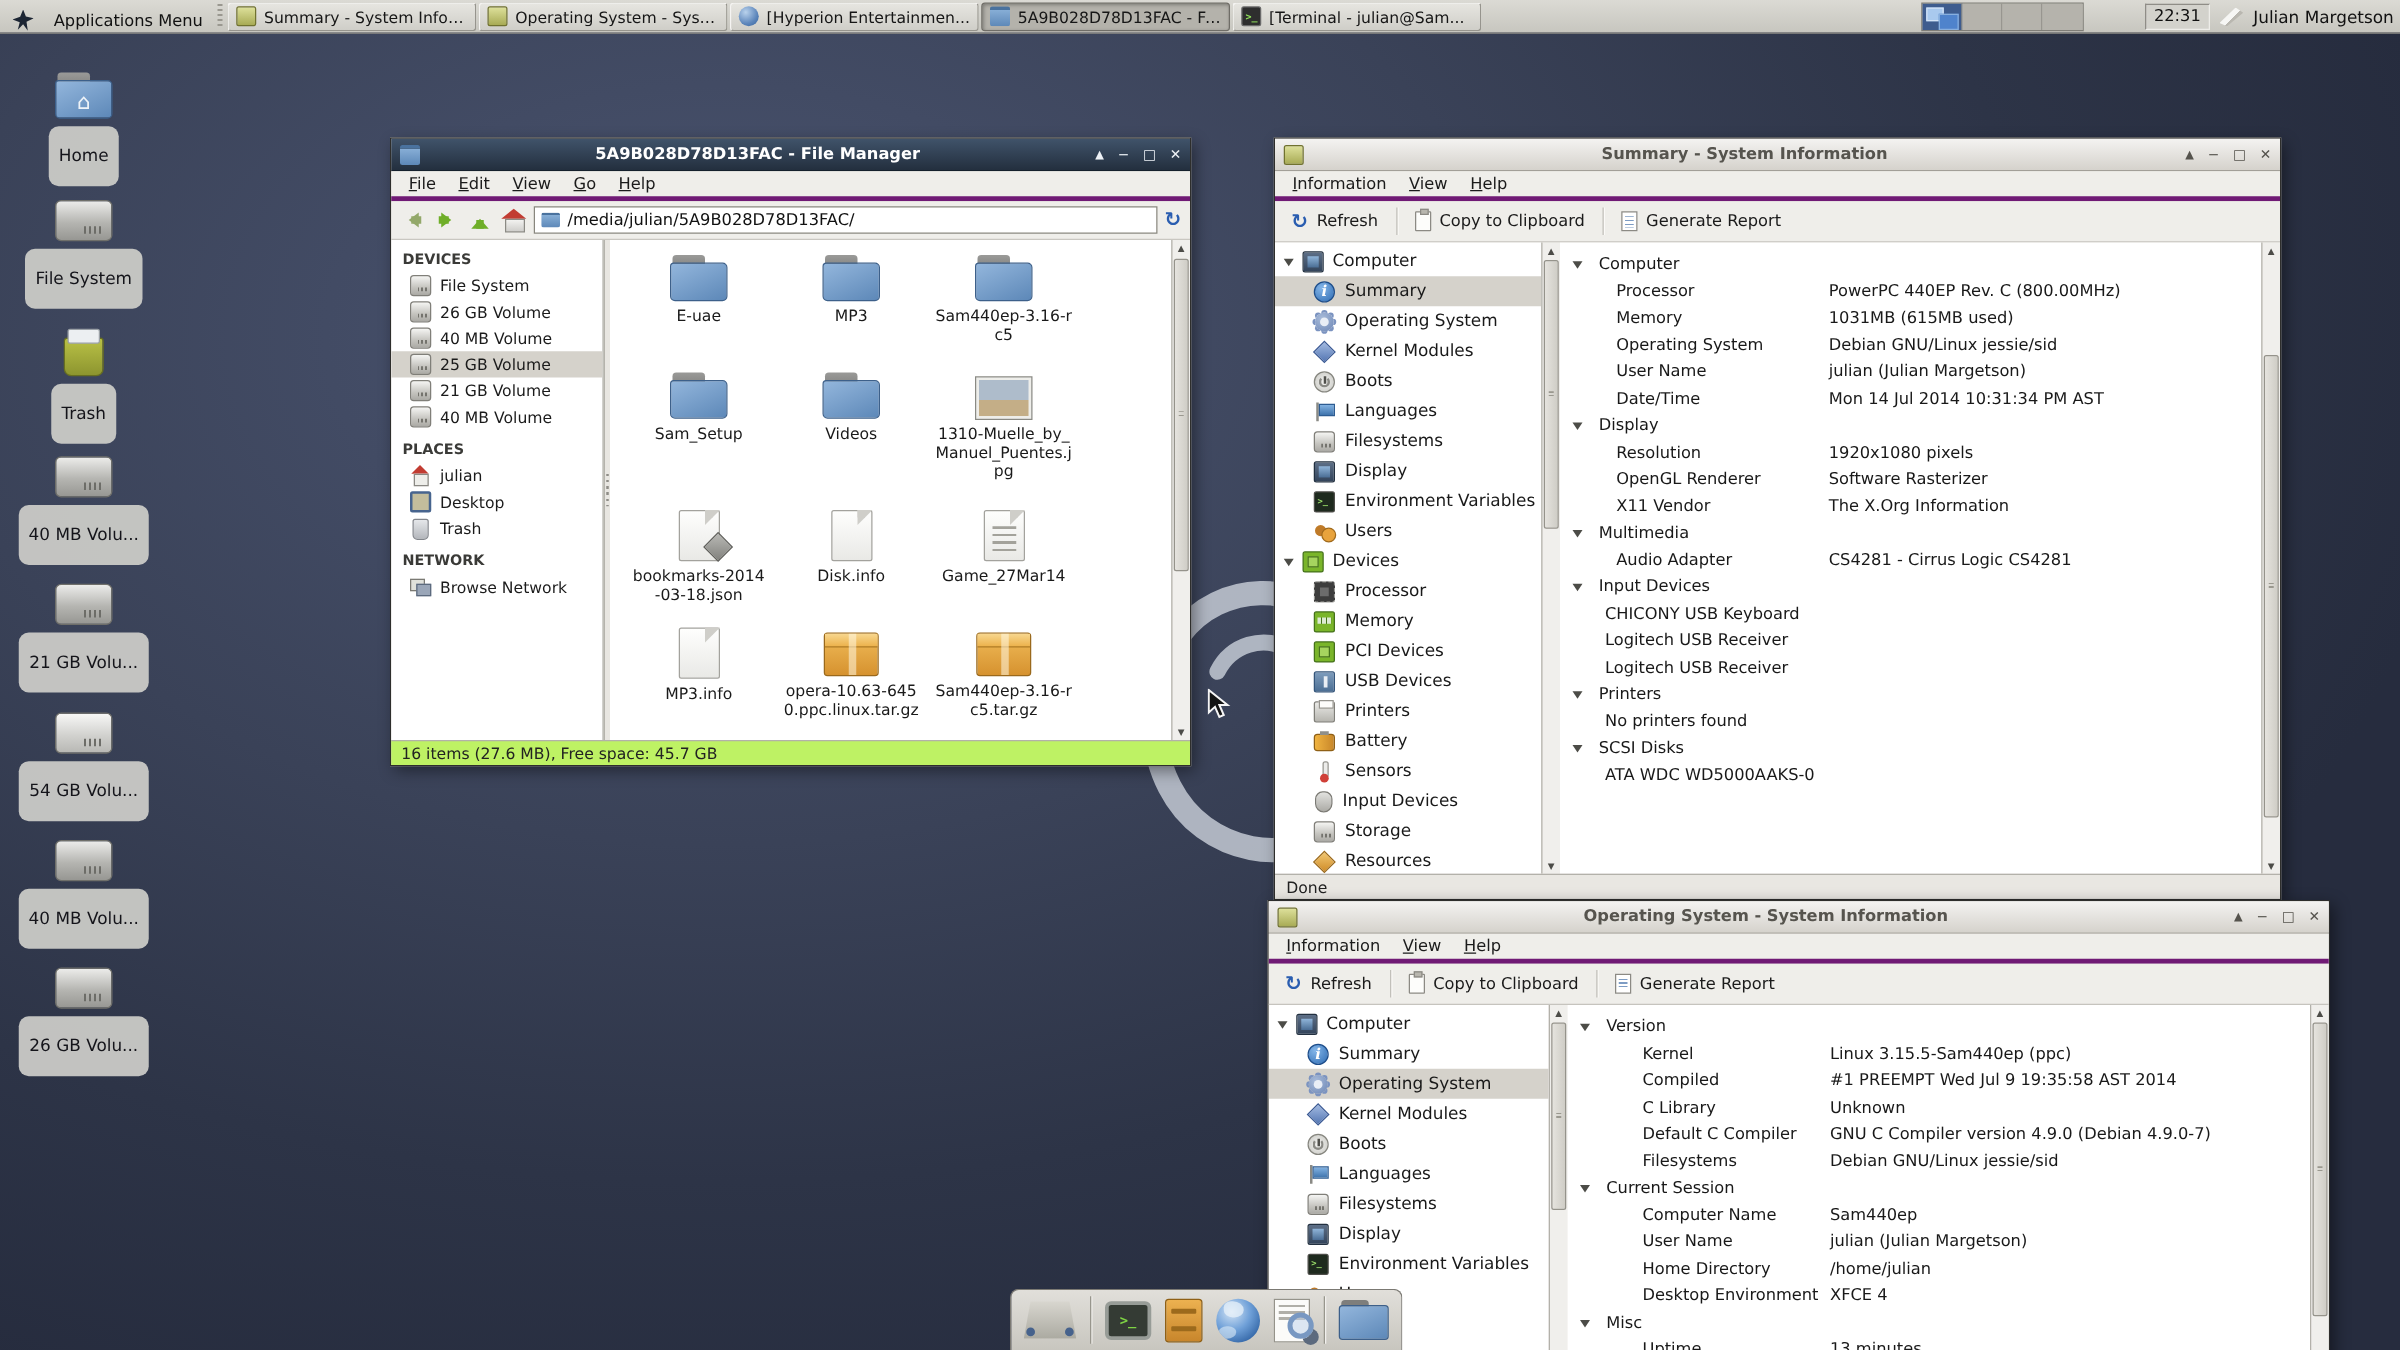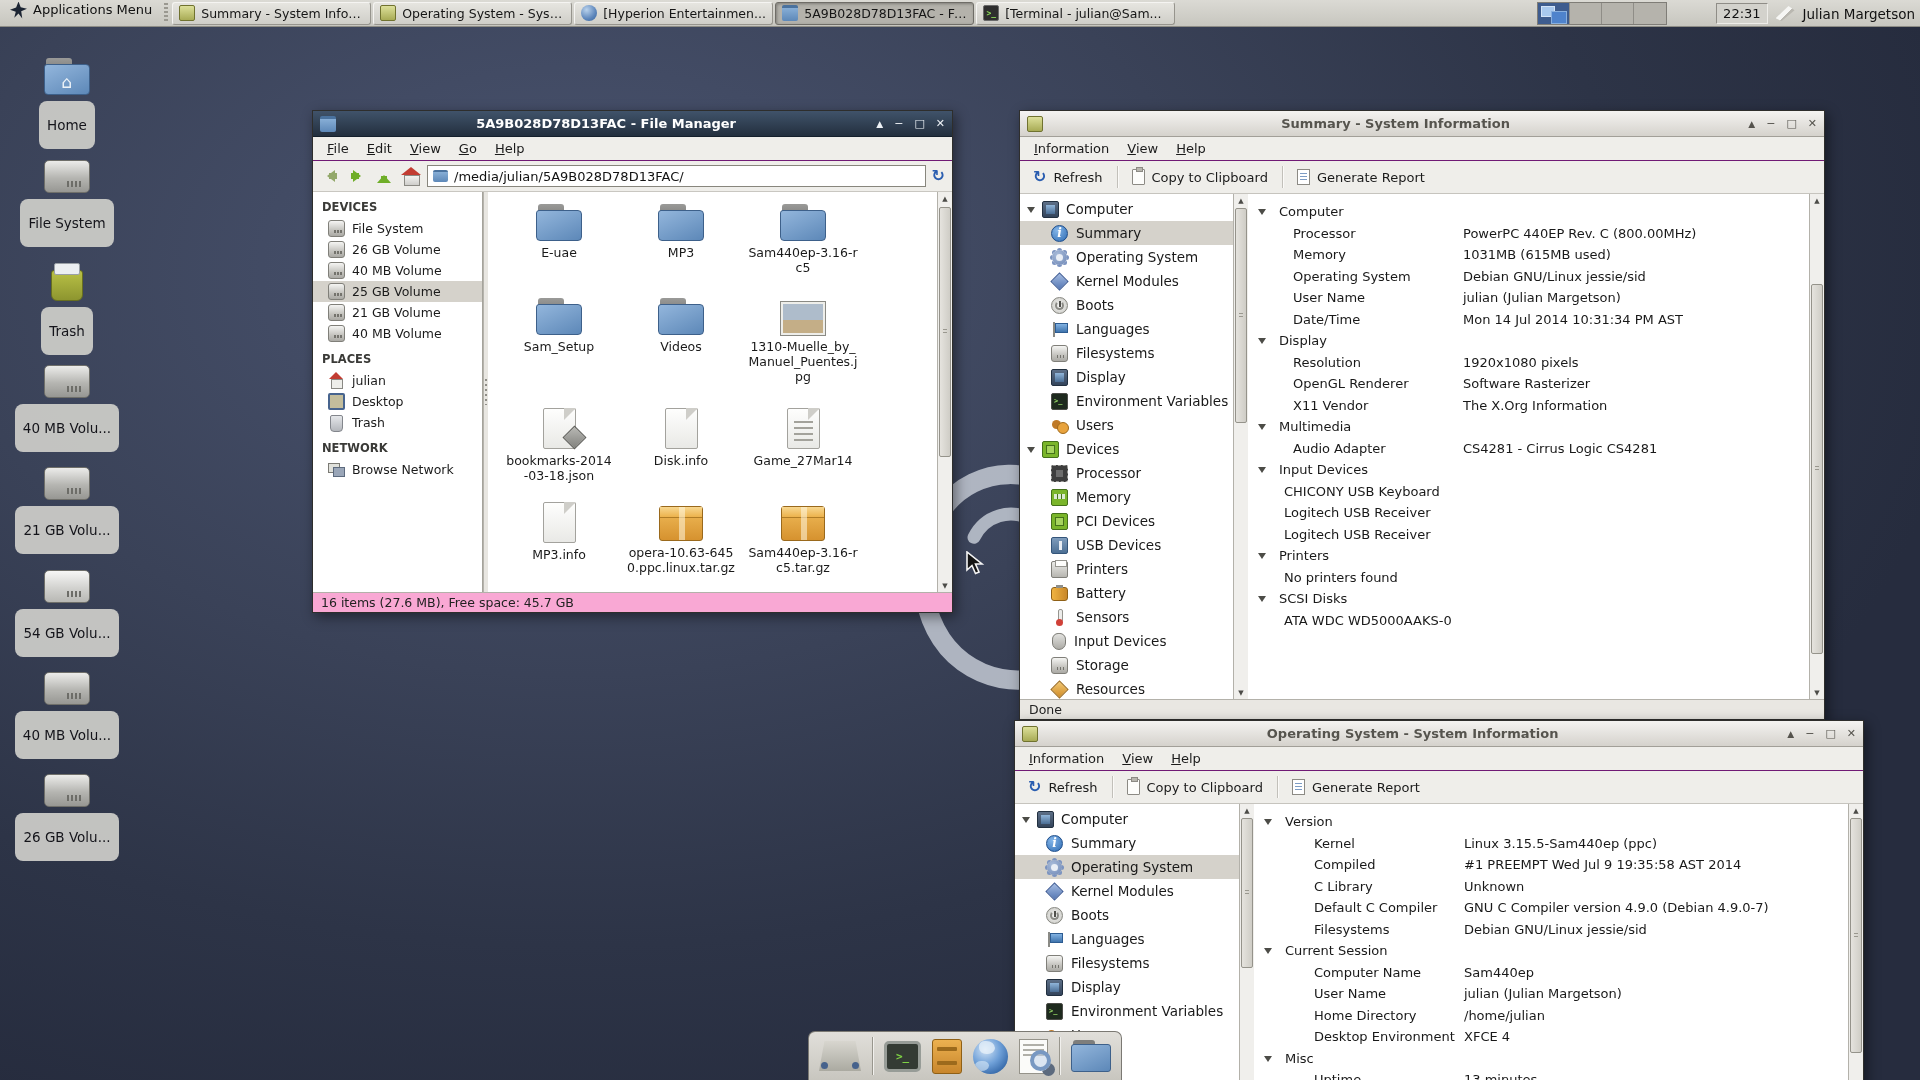--- a/index.html
+++ b/index.html
@@ -2,21 +2,21 @@
 <html><head>
 <meta charset="utf-8">
 <style>
 *{box-sizing:border-box;margin:0;padding:0}
 html,body{width:1920px;height:1080px;overflow:hidden}
 body{position:relative;font-family:"DejaVu Sans",sans-serif;
 background:radial-gradient(ellipse 1400px 900px at 30% 25%,#4a5470 0%,#3a4258 45%,#2d3447 75%,#262c3e 100%)}
 
 .panel{position:absolute;top:0;left:0;right:0;height:27px;z-index:50;display:flex;align-items:center;
 background:linear-gradient(#dbdad4,#c7c6bf);border-bottom:1px solid #8d8c85}
-.appmenu{height:23px;margin:2px 4px 2px 2px;display:flex;align-items:flex-start;gap:6px;padding:0 8px;font-size:13px;color:#111}
+.appmenu{height:23px;margin:2px 4px 2px 2px;display:flex;align-items:flex-end;gap:16px;padding:0 8px;font-size:13px;color:#111}
 .xfce-logo{width:17px;height:17px;background:#1c2533;clip-path:polygon(50% 0,63% 34%,100% 42%,66% 58%,72% 100%,50% 70%,25% 96%,34% 60%,0 48%,36% 35%)}
 .panel-handle{width:4px;height:20px;margin-right:3px;background:repeating-linear-gradient(#9a9890 0 2px,transparent 2px 4px)}
 .task{width:199px;height:23px;margin:0 1px;display:flex;align-items:center;gap:6px;padding:0 6px;font-size:12.5px;color:#161616;
 background:linear-gradient(#e6e5e0,#cfcec8);border:1px solid #96948d;border-top-color:#f5f4f2;border-left-color:#f5f4f2;border-radius:3px;white-space:nowrap;overflow:hidden}
 .task .lbl{overflow:hidden;text-overflow:ellipsis}
 .task.active{background:#b4b2ab;border-color:#6f6d67;box-shadow:inset 1px 1px 3px rgba(0,0,0,.3)}
 .ti{width:16px;height:16px;flex:none;border-radius:2px}
 .ti-hardinfo{background:linear-gradient(#dde09a,#a8ab55);border:1px solid #70722f}
 .ti-globe{border-radius:50%;background:radial-gradient(circle at 35% 30%,#b9d2ec,#5d86bb 60%,#34619c)}
 .ti-folder{background:linear-gradient(#87aed6,#5d88b8);border-top:3px solid #4a729e;border-radius:2px}
@@ -50,21 +50,21 @@
 .window{position:absolute;background:#e8e6e1;border:1px solid #2e2e2c;box-shadow:3px 4px 12px rgba(0,0,0,.45)}
 .tb{height:26px;display:flex;align-items:center;padding:0 7px;gap:7px}
 .tb.active{background:linear-gradient(#40536a,#232f3e);border-bottom:1px solid #15202c}
 .tb.inactive{background:linear-gradient(#f4f3f1,#d5d2cc);border-bottom:1px solid #a29f98}
 .ttl{flex:1;text-align:center;font-weight:bold;font-size:13px;white-space:nowrap;overflow:hidden}
 .tb.active .ttl{color:#fff}
 .tb.inactive .ttl{color:#56544e}
 .wbtns{display:flex;gap:11px;font-size:11px;align-items:center}
 .tb.active .wbtns{color:#eef2f6}
 .tb.inactive .wbtns{color:#55534d}
-.mb{height:24px;background:#efeeea;border-bottom:1px solid #701a75;display:flex;align-items:center;padding:0 5px;font-size:13px;color:#1b1b1b}
+.mb{height:24px;background:#efeeea;border-bottom:4px solid #701a75;display:flex;align-items:center;padding:0 5px;font-size:13px;color:#1b1b1b}
 .mb span{display:inline-block;padding:2px 9px}
 .mb span::first-letter{text-decoration:underline}
 
 .fm-toolbar{height:31px;background:#efeeea;border-bottom:1px solid #c9c7c1;display:flex;align-items:center;gap:6px;padding:0 7px}
 .arr{width:21px;height:18px;position:relative;flex:none}
 .arr-back::before{content:"";position:absolute;left:1px;top:3px;border:6px solid transparent;border-right:8px solid #93a86a}
 .arr-back::after{content:"";position:absolute;left:9px;top:6px;width:8px;height:6px;background:#93a86a}
 .arr-fwd::before{content:"";position:absolute;right:1px;top:3px;border:6px solid transparent;border-left:8px solid #6fae28}
 .arr-fwd::after{content:"";position:absolute;right:9px;top:6px;width:8px;height:6px;background:#6fae28}
 .arr-up::before{content:"";position:absolute;left:3px;top:1px;border:7px solid transparent;border-bottom:8px solid #6fae28}
@@ -90,21 +90,21 @@
 .doc-big.lines::after{content:"";position:absolute;left:6px;right:6px;top:12px;height:20px;background:repeating-linear-gradient(#a3a29b 0 2px,transparent 2px 6px)}
 .emblem{position:absolute;right:-8px;bottom:2px;width:17px;height:17px;background:linear-gradient(135deg,#b9b9b5,#82827e);border:1px solid #5f5f5b;transform:rotate(45deg)}
 .img-big{width:44px;height:33px;border:2px solid #eeeeea;outline:1px solid #8a8a84;background:linear-gradient(#aebccb 0 55%,#c4ae87 55% 100%);margin-top:4px}
 .pkg-big{width:44px;height:35px;background:linear-gradient(#f0bb59,#d6922f);border:1px solid #9a691c;border-radius:3px;position:relative;margin-top:4px}
 .pkg-big::before{content:"";position:absolute;top:0;left:0;right:0;height:10px;background:linear-gradient(#f8d78f,#ecb24c);border-bottom:1px solid #b07c25}
 .pkg-big::after{content:"";position:absolute;top:0;bottom:0;left:19px;width:6px;background:rgba(255,248,225,.55)}
 .sbar{width:15px;background:#f0efec;border-left:1px solid #b3b1aa;position:relative;flex:none}
 .sb-btn{position:absolute;left:0;right:0;height:13px;display:flex;align-items:center;justify-content:center;font-size:7px;color:#4c4c48}
 .sb-thumb{position:absolute;left:1px;right:1px;background:linear-gradient(90deg,#e5e3de,#cfcdc6);border:1px solid #95938b;border-radius:2px}
 .sb-thumb i{position:absolute;left:3px;right:3px;top:50%;height:6px;margin-top:-3px;background:repeating-linear-gradient(#9a988f 0 1px,transparent 1px 3px)}
-.fm-status{position:absolute;bottom:0;left:0;right:0;height:20px;background:#f9a8d4;border-top:1px solid #b3b1aa;display:flex;align-items:center;font-size:12.5px;color:#222;padding:0 8px}
+.fm-status{position:absolute;bottom:0;left:0;right:0;height:20px;background:#bef264;border-top:1px solid #b3b1aa;display:flex;align-items:center;font-size:12.5px;color:#222;padding:0 8px}
 
 .si-toolbar{height:33px;background:#efeeea;border-bottom:1px solid #c6c4be;display:flex;align-items:center;gap:2px;padding:0 5px;font-size:13px;color:#1b1b1b}
 .si-btn{display:flex;align-items:center;gap:7px;padding:5px 8px;border-radius:3px}
 .si-sep{width:1px;height:22px;background:#c2c0ba;box-shadow:1px 0 0 #fbfaf8;margin:0 4px}
 .ico-clip{width:13px;height:16px;background:#fdfdfb;border:1px solid #8c8a84;border-radius:1px;position:relative}
 .ico-clip::before{content:"";position:absolute;top:-3px;left:3px;width:5px;height:3px;background:#b8b6ae;border:1px solid #8c8a84}
 .ico-report{width:13px;height:16px;background:#fff;border:1px solid #8c8a84;position:relative}
 .ico-report::after{content:"";position:absolute;left:2px;right:2px;top:3px;height:9px;background:repeating-linear-gradient(#7d9cc4 0 1px,transparent 1px 3px)}
 .si-body{position:absolute;left:0;right:0;display:flex}
 .si-tree{background:#fff;overflow:hidden;padding-top:3px}

